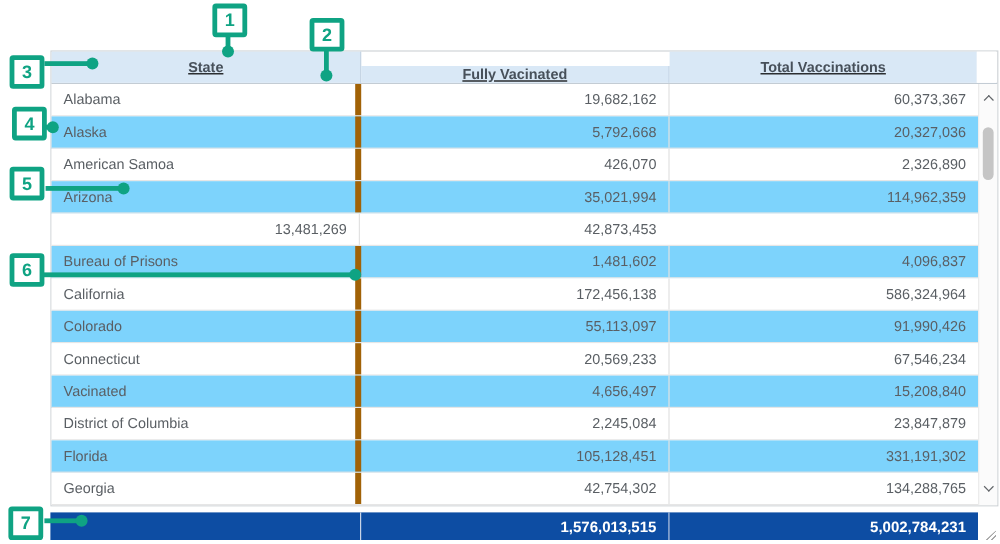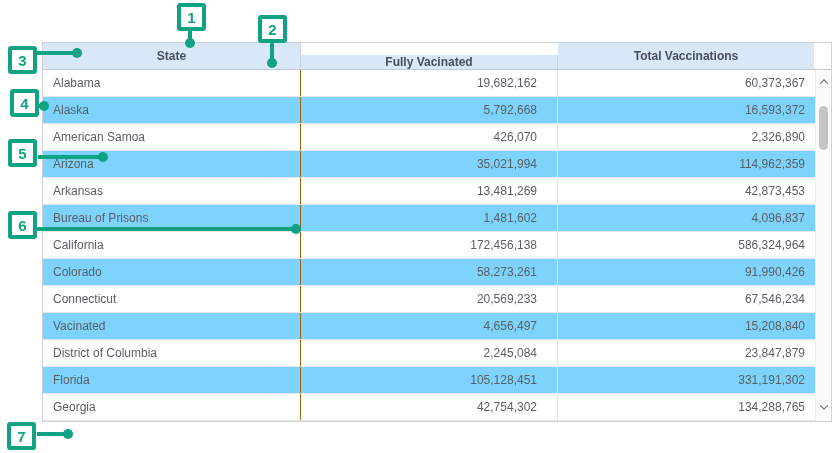--- a/index.html
+++ b/index.html
@@ -26,20 +26,21 @@
     left: 42px;
     top: 42px;
     width: 790px;
     border: 1px solid #d0d4d8;
     background: #fff;
   }
   .thead {
     display: flex;
     height: 27px;
     border-bottom: 1px solid #c3ccd4;
+    text-decoration: underline;
   }
   .th {
     background: var(--header-blue);
     font-size: 12px;
     font-weight: 700;
     color: #47505a;
     display: flex;
     align-items: center;
     justify-content: center;
   }
@@ -56,22 +57,22 @@
     border-bottom: 1px solid #e6e6e6;
     background: #ffffff;
   }
   .trow.alt { background: #7dd3fc; }
   .cell {
     font-size: 12px;
     color: #5a5f64;
     display: flex;
     align-items: center;
   }
-  .cell.c0 { width: 258px; border-right: 1px solid #a16207; padding-left: 10px; }
-  .cell.c1 { width: 257px; border-right: 1px solid #e2e2e2; justify-content: flex-end; padding-right: 20px; }
+  .cell.c0 { width: 258px; border-right: 5px solid #a16207; padding-left: 10px; }
+  .cell.c1 { width: 257px; border-right: 1px solid #e2e2e2; justify-content: flex-end; padding-right: 10px; }
   .cell.c2 { width: 257px; justify-content: flex-end; padding-right: 10px; }
 
   
   .vscrollbar {
     position: relative;
     width: 16px;
     height: 351px;
     background: #fbfbfb;
     border-left: 1px solid #ececec;
   }
@@ -191,50 +192,49 @@
     <div class="tbody-wrap">
       <div class="tbody">
           <div class="trow">
             <div class="cell c0">Alabama</div>
             <div class="cell c1">19,682,162</div>
             <div class="cell c2">60,373,367</div>
           </div>
           <div class="trow alt">
             <div class="cell c0">Alaska</div>
             <div class="cell c1">5,792,668</div>
-            <div class="cell c2">16,593,372</div>
+            <div class="cell c2">20,327,036</div>
           </div>
           <div class="trow">
             <div class="cell c0">American Samoa</div>
             <div class="cell c1">426,070</div>
             <div class="cell c2">2,326,890</div>
           </div>
           <div class="trow alt">
             <div class="cell c0">Arizona</div>
             <div class="cell c1">35,021,994</div>
             <div class="cell c2">114,962,359</div>
           </div>
           <div class="trow">
-            <div class="cell c0">Arkansas</div>
             <div class="cell c1">13,481,269</div>
             <div class="cell c2">42,873,453</div>
           </div>
           <div class="trow alt">
             <div class="cell c0">Bureau of Prisons</div>
             <div class="cell c1">1,481,602</div>
             <div class="cell c2">4,096,837</div>
           </div>
           <div class="trow">
             <div class="cell c0">California</div>
             <div class="cell c1">172,456,138</div>
             <div class="cell c2">586,324,964</div>
           </div>
           <div class="trow alt">
             <div class="cell c0">Colorado</div>
-            <div class="cell c1">58,273,261</div>
+            <div class="cell c1">55,113,097</div>
             <div class="cell c2">91,990,426</div>
           </div>
           <div class="trow">
             <div class="cell c0">Connecticut</div>
             <div class="cell c1">20,569,233</div>
             <div class="cell c2">67,546,234</div>
           </div>
           <div class="trow alt">
             <div class="cell c0">Vacinated</div>
             <div class="cell c1">4,656,497</div>
@@ -261,20 +261,28 @@
           <span class="chev up"></span>
         </div>
         <div class="scroll-thumb"></div>
         <div class="scroll-arrow down">
           <span class="chev down"></span>
         </div>
       </div>
     </div>
   </div>
 
+  <div class="total-row">
+    <div class="total-cell t0"></div>
+    <div class="total-cell t1">1,576,013,515</div>
+    <div class="total-cell t2">5,002,784,231</div>
+    <div class="total-corner">
+      <div class="grip"></div>
+    </div>
+  </div>
 
   <div class="co-line v" style="left:188px; top:30px; height:10px;"></div>
   <div class="co-dot" style="left:185px; top:38px;"></div>
   <div class="co-box" style="left:177px; top:3px;">1</div>
 
   <div class="co-line v" style="left:270px; top:42px; height:18px;"></div>
   <div class="co-dot" style="left:267px; top:58px;"></div>
   <div class="co-box" style="left:258px; top:15px;">2</div>
 
   <div class="co-line h" style="left:37px; top:51px; width:38px;"></div>

